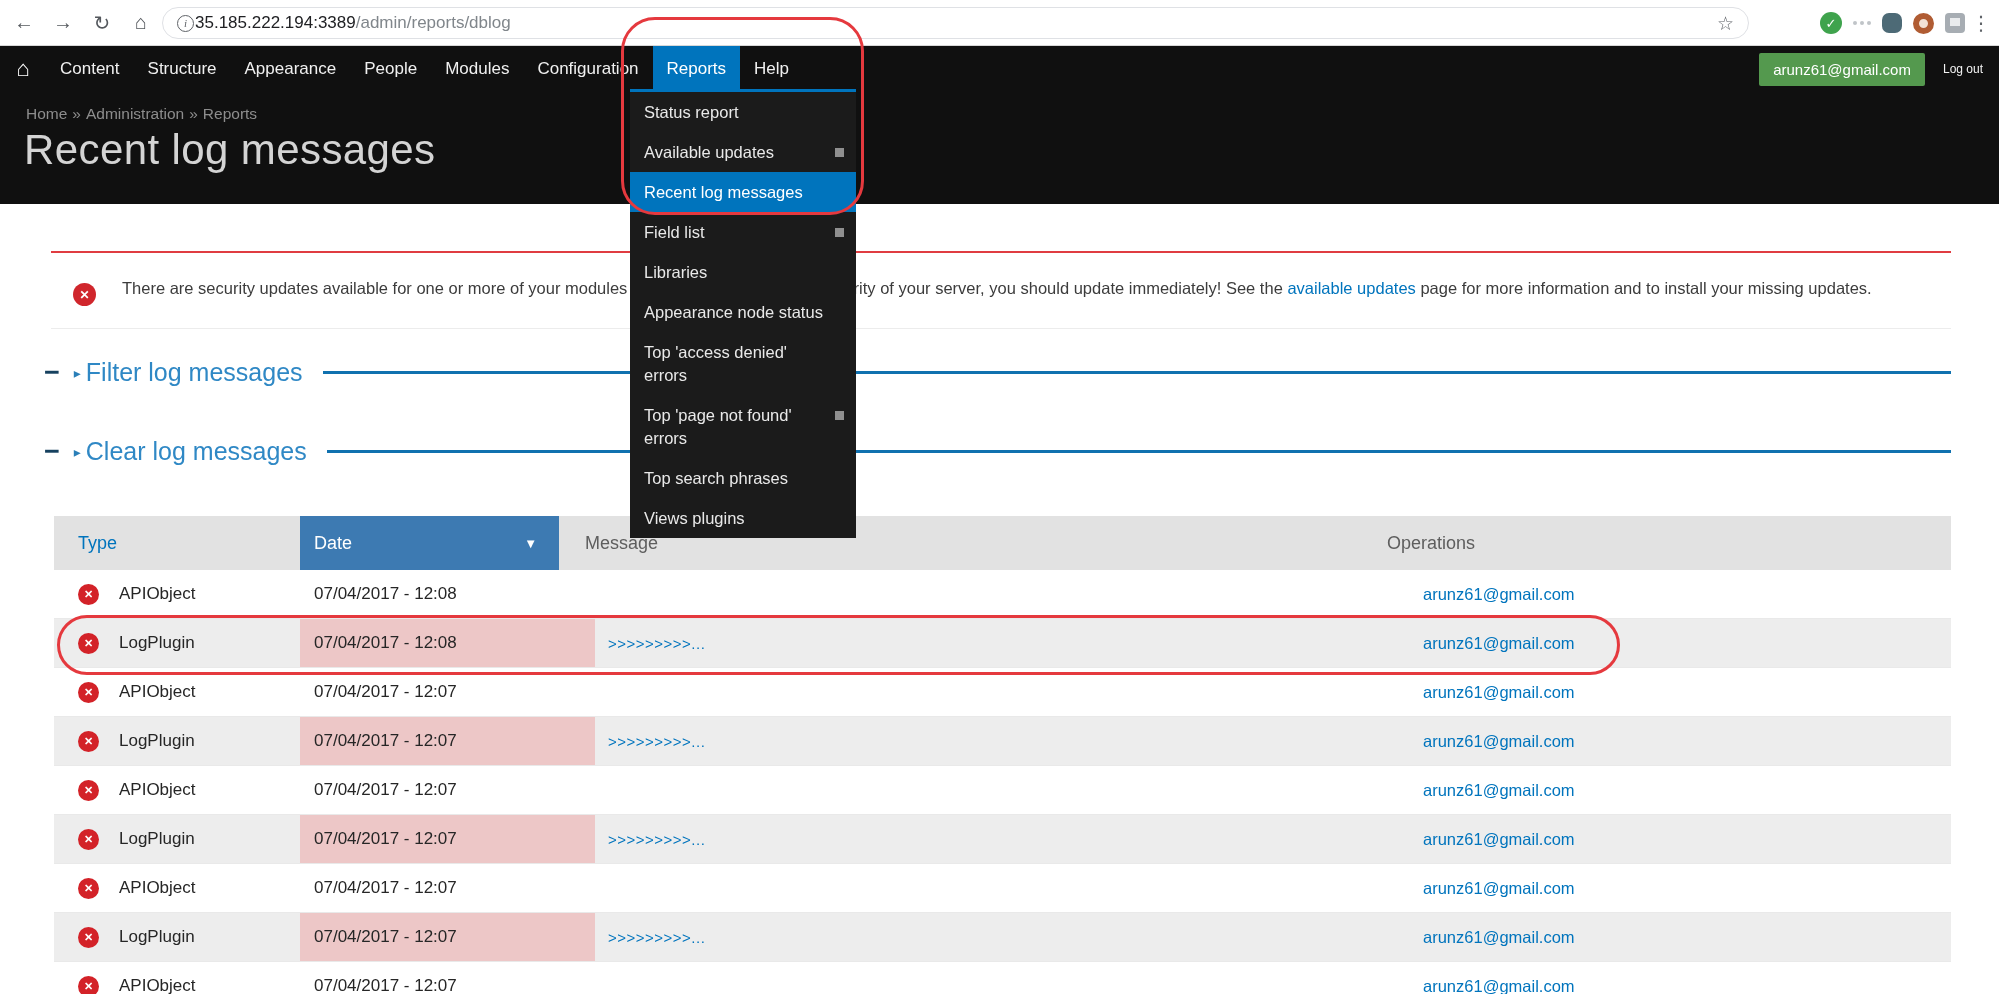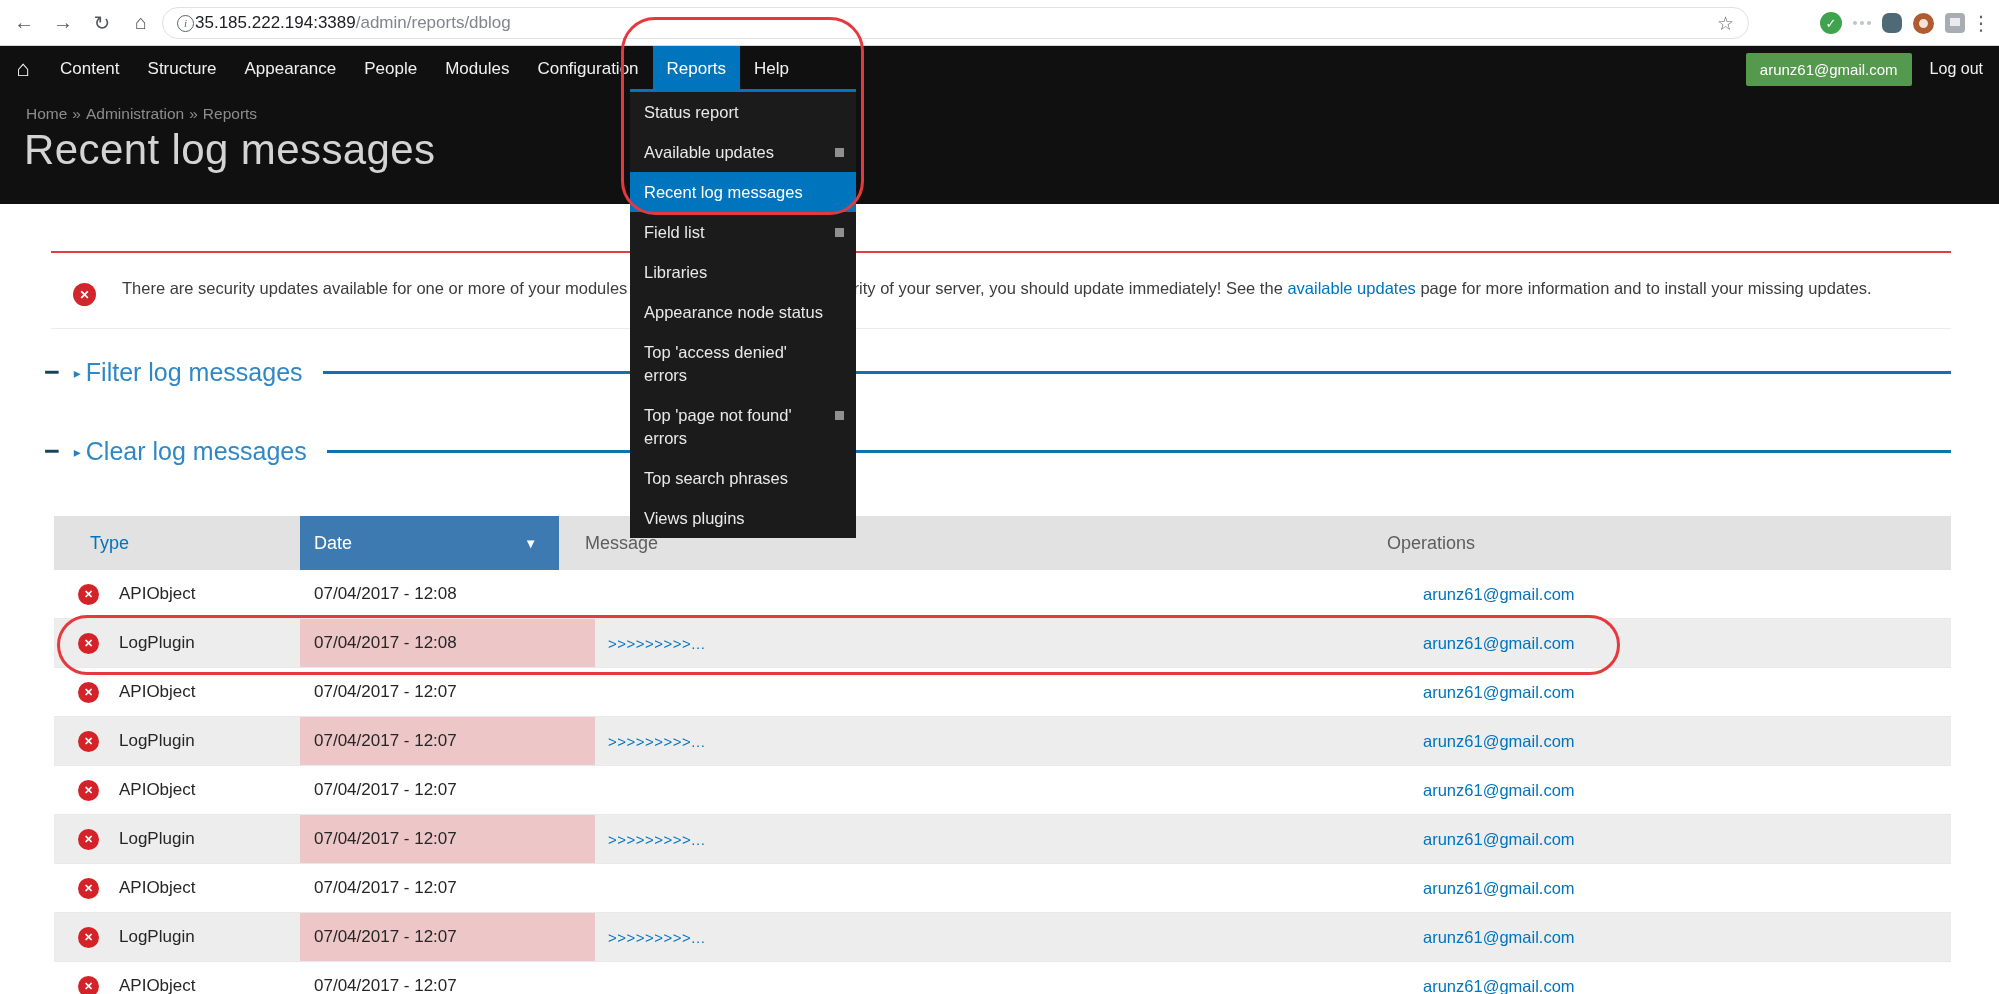--- a/index.html
+++ b/index.html
@@ -39,21 +39,21 @@
   .menu-dots { position:absolute; right:8px; top:13px; font-size:20px; color:#5f6368; line-height:20px; }
 
   
   .admin-toolbar { position:absolute; top:46px; left:0; width:100%; height:46px;
     background:var(--toolbar-black); display:flex; align-items:stretch; z-index:4; }
   .tb-home { width:46px; display:flex; align-items:center; justify-content:center; font-size:22px; color:#fff; }
   .tb-item { padding:0 14px; display:flex; align-items:center; font-size:17px; color:#f0f0f0; }
   .tb-item.active { background:var(--accent-blue); color:#fff; }
   .tb-right { margin-left:auto; display:flex; align-items:center; padding-right:16px; gap:18px; }
   .user-chip { background:var(--user-green); color:#fff; font-size:15px; padding:8px 14px; border-radius:2px; }
-  .logout { font-size:16px; color:#f2f2f2; }
+  .logout { font-size:12px; color:#f2f2f2; }
 
   
   .page-header { position:absolute; top:92px; left:0; width:100%; height:112px; background:var(--toolbar-black); z-index:1; }
   .breadcrumb { position:absolute; left:26px; top:13px; font-size:15.5px; color:#8d8d8d; }
   .breadcrumb span { margin:0 5px; }
   .breadcrumb a { color:#8d8d8d; }
   .page-title { position:absolute; left:24px; top:34px; font-size:42px; font-weight:300; color:#d4d4d4; letter-spacing:.4px; }
 
   
   .alert { position:absolute; top:251px; left:51px; width:1900px; border-top:2px solid var(--error-red);
@@ -70,21 +70,21 @@
   .fs-dash { color:#16415f; font-size:27px; font-weight:bold; margin-right:14px; line-height:1; }
   .fs-legend { color:var(--legend-blue); font-size:25px; display:flex; align-items:center; gap:5px;
     white-space:nowrap; margin-right:20px; }
   .fs-arrow { font-size:14px; color:#2a7fb8; margin-top:2px; }
   .fs-line { flex:1; height:3px; background:var(--line-blue); }
 
   
   .log-table { position:absolute; left:54px; top:516px; width:1897px; z-index:1; }
   .t-header { display:flex; height:54px; background:var(--header-gray); align-items:stretch; }
   .th { display:flex; align-items:center; font-size:18px; color:#5e5e5e; }
-  .th-type { width:246px; padding-left:36px; color:var(--link-blue); }
+  .th-type { width:246px; padding-left:24px; color:var(--link-blue); }
   .th-date { width:259px; background:var(--date-header-blue); color:#fff; padding-left:14px; position:relative; }
   .th-date .sort { position:absolute; right:22px; top:20px; font-size:13px; }
   .th-message { width:825px; padding-left:26px; }
   .th-user { width:320px; padding-left:3px; color:var(--link-blue); }
   .th-operations { width:211px; padding-left:3px; }
 
   .t-row { display:flex; height:49px; border-bottom:1px solid #e9e9e9; background:#fff; align-items:stretch; }
   .t-row.shaded { background:var(--row-gray); }
   .td { display:flex; align-items:center; font-size:17px; color:#262626; }
   .td-type { width:246px; padding-left:24px; gap:20px; }

